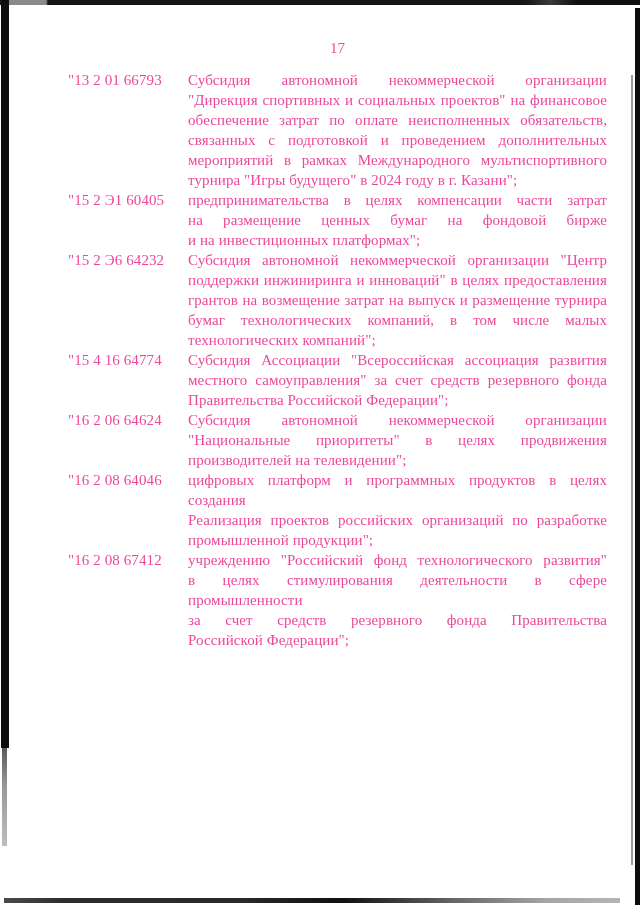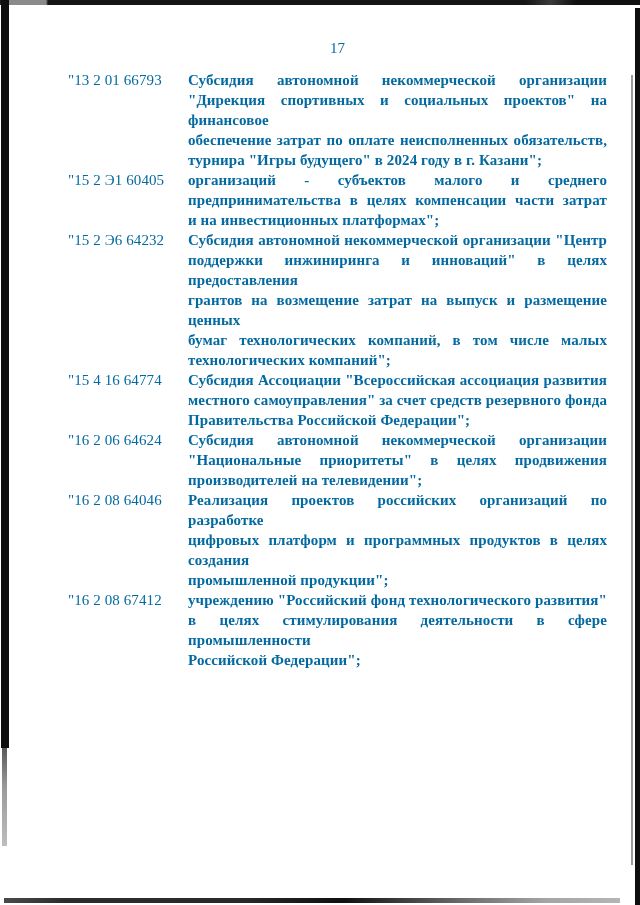--- a/index.html
+++ b/index.html
@@ -3,21 +3,21 @@
 <meta charset="utf-8">
 <style>
   html, body { margin: 0; padding: 0; background: #ffffff; }
   .page {
     position: relative;
     width: 640px;
     height: 905px;
     background: #ffffff;
     overflow: hidden;
     font-family: "Liberation Serif", "DejaVu Serif", serif;
-    color: #0369a1;
+    color: #ec4899;
   }
 
   
   .scan-top {
     position: absolute; top: 0; left: 0; right: 0; height: 5px;
     background: linear-gradient(to right,
       #1c1c1c 0px, #1c1c1c 8px, #8a8a8a 9px, #8a8a8a 46px,
       #151515 48px, #151515 82%, #3a3a3a 86%, #101010 90%, #101010 100%);
   }
   .scan-left {
@@ -66,21 +66,20 @@
     flex: 0 0 120px;
     white-space: nowrap;
   }
   .desc {
     flex: 1 1 auto;
     min-width: 0;
   }
   .desc .line {
     text-align: justify;
     text-align-last: justify;
-    font-weight: bold;
   }
   .desc .line.last {
     text-align-last: left;
   }
 </style>
 </head>
 <body>
 
 <div class="page">
   <div class="scan-top"></div>
@@ -92,37 +91,39 @@
 
   <div class="content">
     <div class="page-num">17</div>
     <div class="entries">
         <div class="entry">
           <div class="code">"13 2 01 66793</div>
           <div class="desc">
             <div class="line">Субсидия автономной некоммерческой организации</div>
             <div class="line">"Дирекция спортивных и социальных проектов" на финансовое</div>
             <div class="line">обеспечение затрат по оплате неисполненных обязательств,</div>
+            <div class="line">связанных с подготовкой и проведением дополнительных</div>
+            <div class="line">мероприятий в рамках Международного мультиспортивного</div>
             <div class="line last">турнира "Игры будущего" в 2024 году в г. Казани";</div>
           </div>
         </div>
         <div class="entry">
           <div class="code">"15 2 Э1 60405</div>
           <div class="desc">
-            <div class="line">организаций - субъектов малого и среднего</div>
             <div class="line">предпринимательства в целях компенсации части затрат</div>
+            <div class="line">на размещение ценных бумаг на фондовой бирже</div>
             <div class="line last">и на инвестиционных платформах";</div>
           </div>
         </div>
         <div class="entry">
           <div class="code">"15 2 Э6 64232</div>
           <div class="desc">
             <div class="line">Субсидия автономной некоммерческой организации "Центр</div>
             <div class="line">поддержки инжиниринга и инноваций" в целях предоставления</div>
-            <div class="line">грантов на возмещение затрат на выпуск и размещение ценных</div>
+            <div class="line">грантов на возмещение затрат на выпуск и размещение турнира</div>
             <div class="line">бумаг технологических компаний, в том числе малых</div>
             <div class="line last">технологических компаний";</div>
           </div>
         </div>
         <div class="entry">
           <div class="code">"15 4 16 64774</div>
           <div class="desc">
             <div class="line">Субсидия Ассоциации "Всероссийская ассоциация развития</div>
             <div class="line">местного самоуправления" за счет средств резервного фонда</div>
             <div class="line last">Правительства Российской Федерации";</div>
@@ -132,28 +133,29 @@
           <div class="code">"16 2 06 64624</div>
           <div class="desc">
             <div class="line">Субсидия автономной некоммерческой организации</div>
             <div class="line">"Национальные приоритеты" в целях продвижения</div>
             <div class="line last">производителей на телевидении";</div>
           </div>
         </div>
         <div class="entry">
           <div class="code">"16 2 08 64046</div>
           <div class="desc">
+            <div class="line">цифровых платформ и программных продуктов в целях создания</div>
             <div class="line">Реализация проектов российских организаций по разработке</div>
-            <div class="line">цифровых платформ и программных продуктов в целях создания</div>
             <div class="line last">промышленной продукции";</div>
           </div>
         </div>
         <div class="entry">
           <div class="code">"16 2 08 67412</div>
           <div class="desc">
             <div class="line">учреждению "Российский фонд технологического развития"</div>
             <div class="line">в целях стимулирования деятельности в сфере промышленности</div>
+            <div class="line">за счет средств резервного фонда Правительства</div>
             <div class="line last">Российской Федерации";</div>
           </div>
         </div>
       </div>
   </div>
 </div>
 
 </body></html>

